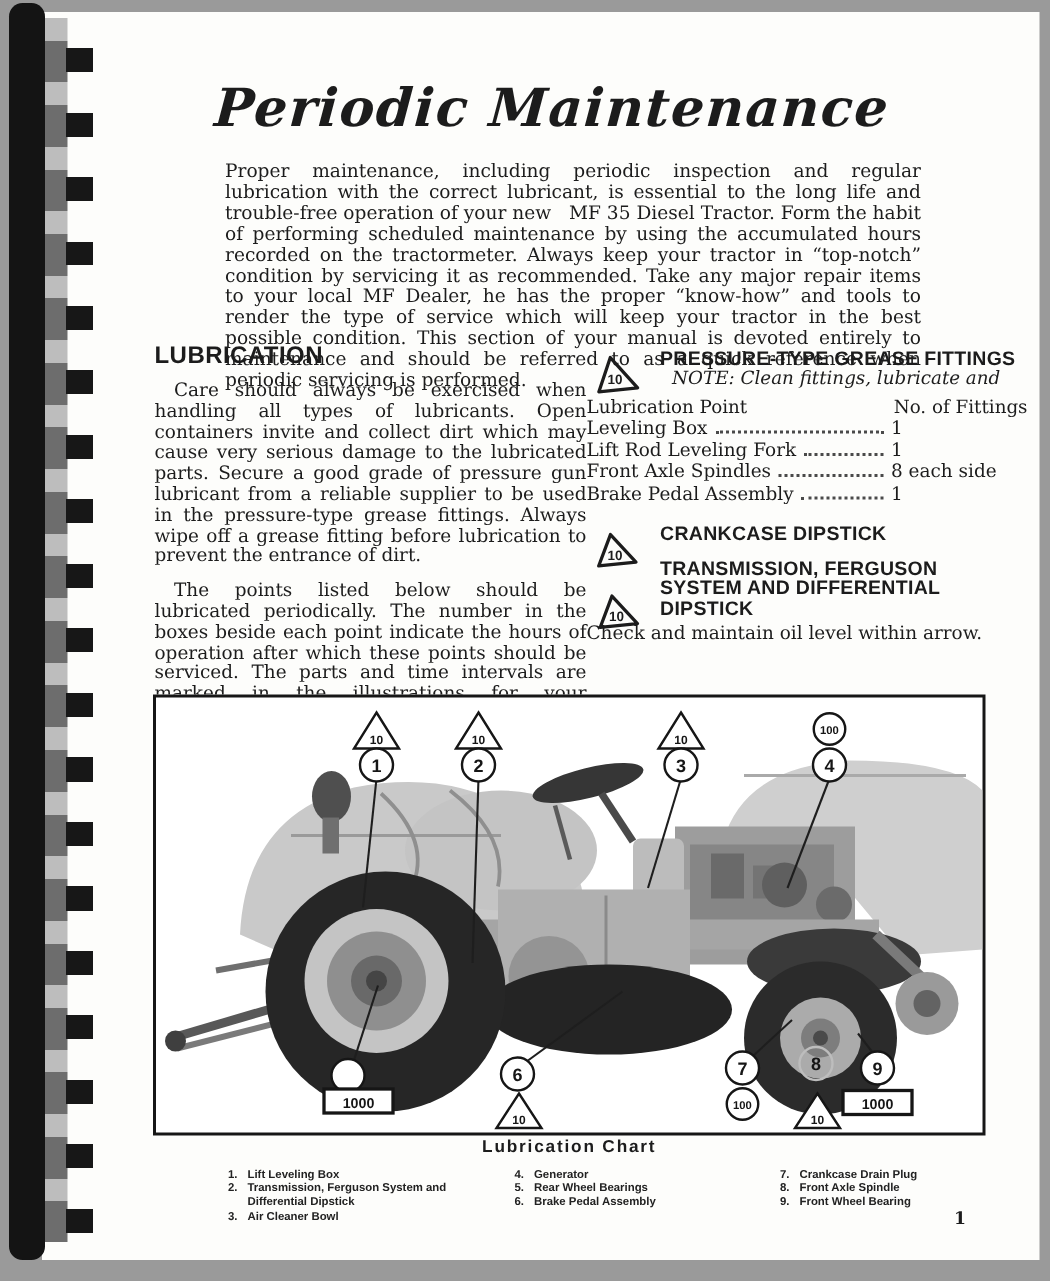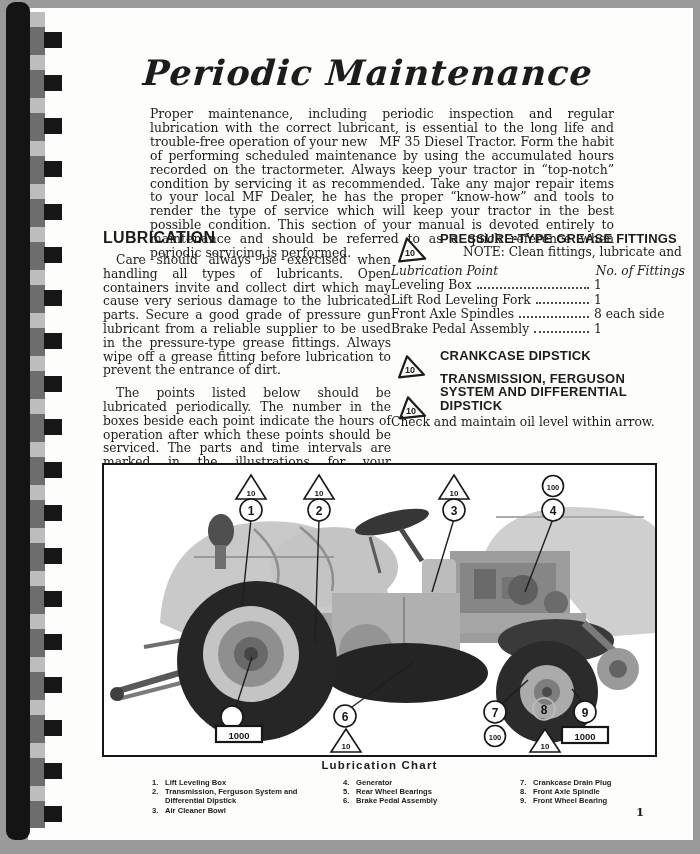--- a/index.html
+++ b/index.html
@@ -56,24 +56,24 @@
     margin:0; font-family:"Liberation Sans", sans-serif;
     font-size:13px; font-weight:800; line-height:13.5px; letter-spacing:0.2px;
   }
   .tri-icon { display:block; }
   .tri-icon text {
     font-family:"Liberation Sans", sans-serif; font-size:9px; font-weight:bold;
     text-anchor:middle; fill:#1c1c1c;
   }
   .sec1 .tri-icon { position:absolute; left:4px; top:3px; }
   .sec1 h3 { margin-left:49px; }
-  .note1 { margin-left:72px; font-size:12.2px; line-height:13.5px; }
+  .note1 { margin-left:57px; font-style:italic; font-size:12.2px; line-height:13.5px; }
   .note2 { margin-left:24px; font-style:italic; font-size:12.2px; line-height:13.5px; }
   .fit-head {
-    display:flex; justify-content:space-between; font-style:italic;
+    display:flex; justify-content:space-between; 
     font-size:12.2px; margin-top:5px;
   }
   .fit-row { display:flex; align-items:baseline; font-size:12.3px; line-height:14.6px; }
   .fit-row .dots { flex:1; border-bottom:2px dotted #4a4a4a; margin:0 5px 3px 5px; }
   .fit-row .val { width:91px; }
   .sec2 { margin-top:13px; width:282px; }
   .sec2 .tri-icon { float:left; margin:4px 14px 6px 5px; }
   .sec2 .body { font-size:12.3px; line-height:14px; text-align:justify; }
   .sec3 { margin-top:9px; }
   .sec3 .tri-icon { position:absolute; left:6px; top:22px; }

